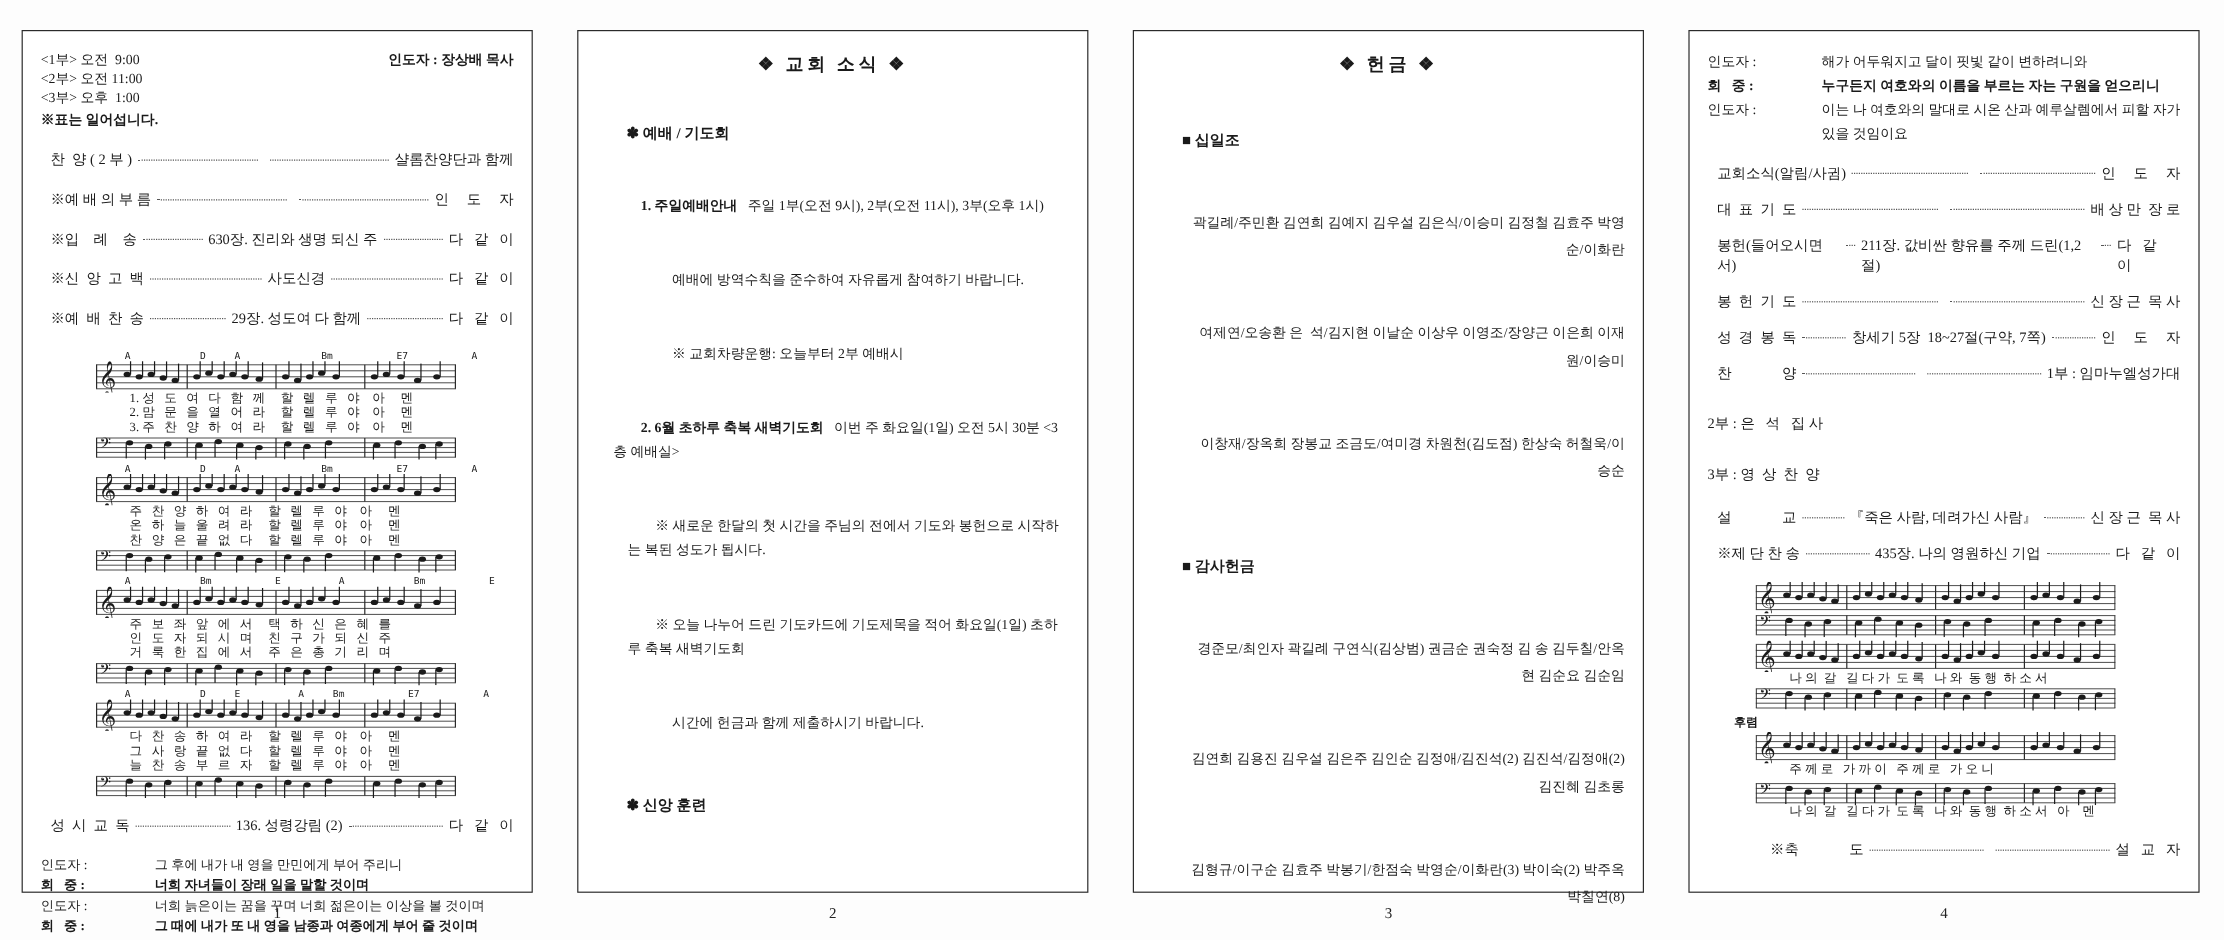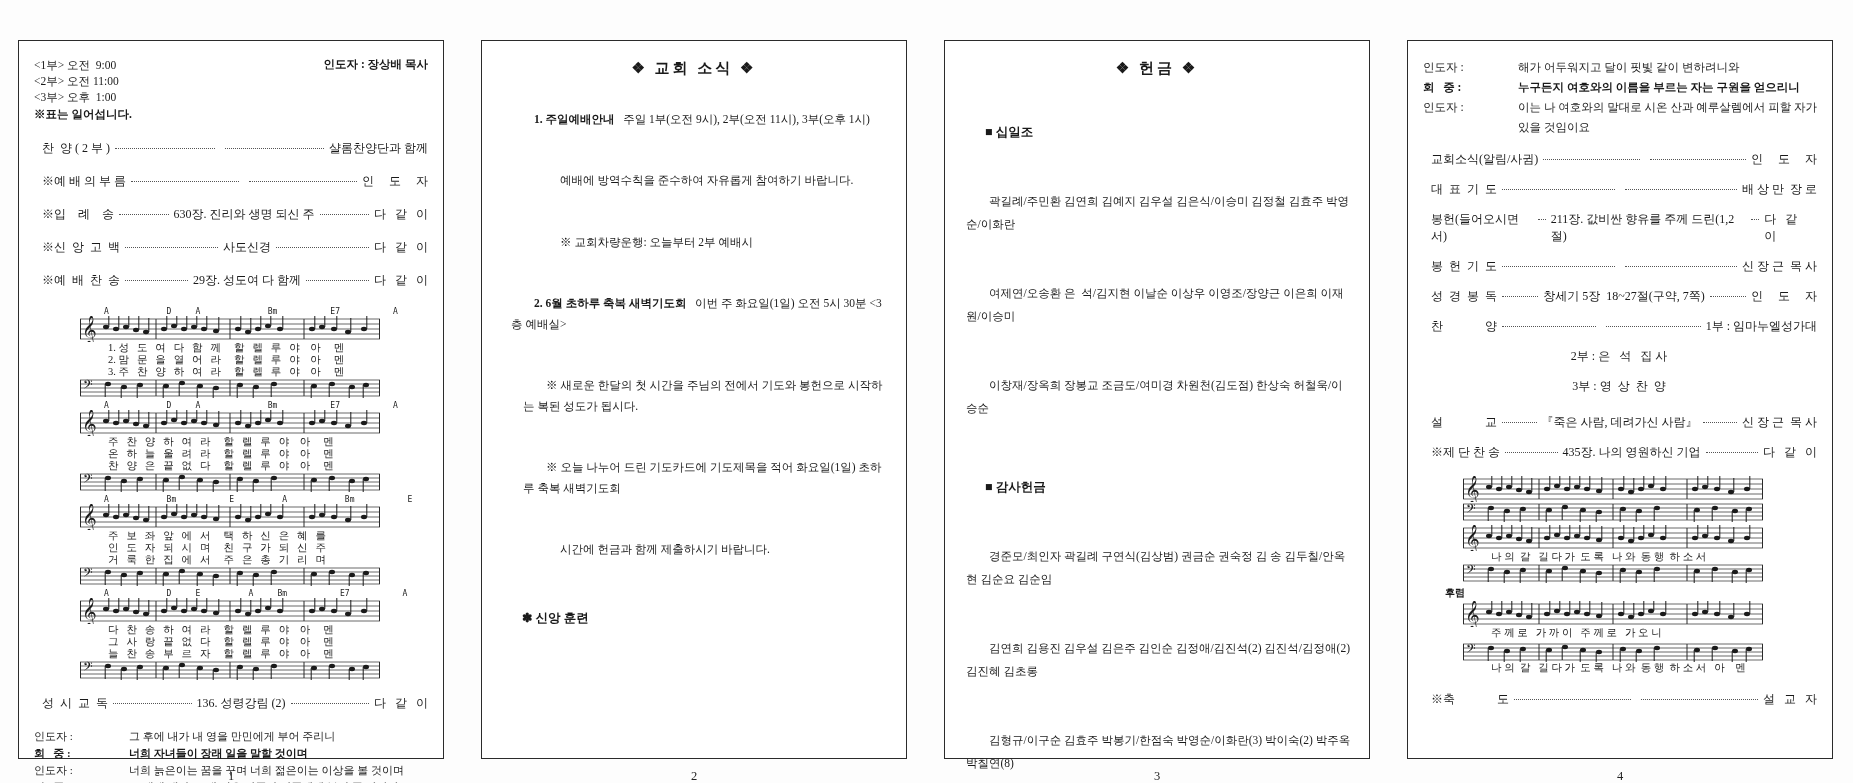--- a/index.html
+++ b/index.html
@@ -1,37 +1,37 @@
 <!DOCTYPE html>
 <html><head>
 <meta charset="utf-8">
 <style>
   html,body{margin:0;padding:0;background:#fdfdfd;}
   body{width:1853px;height:783px;overflow:hidden;color:#1a1a1a;
        font-family:"Liberation Serif","DejaVu Serif",serif;}
-  .sheet{display:flex;gap:37px;padding:40px 0 0 18px;box-sizing:border-box;}
+  .sheet{display:flex;gap:37px;padding:25px 0 0 18px;box-sizing:border-box;}
   .page{width:426px;height:719px;border:1.5px solid #2b2b2b;background:#fff;
         box-sizing:border-box;padding:16px 15px 10px 15px;position:relative;
         display:flex;flex-direction:column;}
   .pnum{position:absolute;bottom:-26px;left:0;right:0;text-align:center;
         font-size:12.5px;color:#222;}
   .bold{font-weight:bold;}
   
   .p1-head{display:flex;justify-content:space-between;align-items:flex-start;}
   .time-line{font-size:11.5px;line-height:16px;white-space:pre-wrap;}
   .p1-leader{font-size:11.5px;font-weight:bold;white-space:pre-wrap;}
   .stand-note{font-size:11.5px;font-weight:bold;margin:2px 0 10px;}
   .orow{display:flex;align-items:baseline;font-size:12px;white-space:pre-wrap;
         margin:8px 0 16px;}
   .orow .ol{padding-left:8px;}
   .dots{flex:1;border-bottom:1.5px dotted #555;margin:0 5px;min-width:8px;
         transform:translateY(-3px);}
   .om:empty{display:none;}
   .p4 .orow{margin:6px 0 13px;justify-content:center;}
-  .rt{text-align:center;font-size:12px;margin:0 2px 13px 0;white-space:pre-wrap;}
+  .rt{text-align:left;font-size:12px;margin:12px 2px 13px 0;white-space:pre-wrap;}
   
   .rline{display:flex;font-size:11px;line-height:17px;white-space:pre-wrap;gap:39px;}
   .rwho{flex:none;width:56px;}
   .rline.bold{font-weight:bold;}
   .p4 .rline{font-size:11.5px;line-height:20px;}
   
   .music{margin:2px 0 2px 46px;width:312px;}
   .msys{margin-bottom:3px;}
   .chords{font-size:8px;line-height:9px;white-space:pre;padding-left:24px;
           font-family:"DejaVu Sans Mono",monospace;color:#222;}
@@ -44,21 +44,21 @@
   .chorus-label{font-size:10px;font-weight:bold;margin:2px 0 1px -18px;}
   
   .ptitle{text-align:center;font-size:15px;font-weight:bold;letter-spacing:3px;
           margin:2px 0 10px;}
   .cline{white-space:pre-wrap;font-size:11.5px;line-height:20.5px;padding-left:14px;}
   .cline .cb{font-weight:bold;}
   .cline .cb:empty{display:none;}
   .cline.sect{font-weight:bold;font-size:12.5px;padding-left:0;margin-top:7px;}
   .cline.ind{padding-left:26px;}
   .cline.ind2{padding-left:40px;}
-  .cline.plain{padding-left:6px;}
+  .cline.plain{padding-left:6px;text-align:right;}
   .p3 .cline{line-height:23px;}
   .p3 .cline.sect{margin-top:10px;}
 </style>
 </head>
 <body>
 
 <svg width="0" height="0" style="position:absolute" aria-hidden="true">
   <defs>
     <g id="nu">
         <ellipse cx="0" cy="0" rx="3" ry="2.2" fill="#1a1a1a"></ellipse>
@@ -262,20 +262,23 @@
       </div>
 
     <div class="pnum">1</div>
   </div>
 
   <div class="page p2">
     <div class="ptitle">❖  교회 소식  ❖</div>
 
     <div>
 
+    <div class="cline sect">
+        <span>✽ 예배 / 기도회</span>
+      </div>
         <div class="cline">
         <span class="cb">1. 주일예배안내</span><span>   주일 1부(오전 9시), 2부(오전 11시), 3부(오후 1시)</span>
       </div>
         <div class="cline ind2">
         <span>예배에 방역수칙을 준수하여 자유롭게 참여하기 바랍니다.</span>
       </div>
         <div class="cline ind2">
         <span>※ 교회차량운행: 오늘부터 2부 예배시</span>
       </div>
         <div class="cline">
@@ -449,21 +452,21 @@
       <div class="msys">
         <svg class="stf b" viewBox="0 0 300 20">
             <use href="#bstaff"></use>
           </svg>
         <div class="lyr">
           <div>나 의  갈   길 다 가  도 록   나 와  동 행  하 소 서   아    멘</div>
         </div>
       </div>
     </div>
 
-    <div class="orow" style="margin-top:12px;">
+    <div class="orow" style="margin-top:12px;margin-left:44px;">
       <span class="ol">※축              도</span>
       <span class="dots"></span>
       
       <span class="dots"></span>
       <span class="orr">설   교   자</span>
     </div>
 
     <div class="pnum">4</div>
   </div>
 

